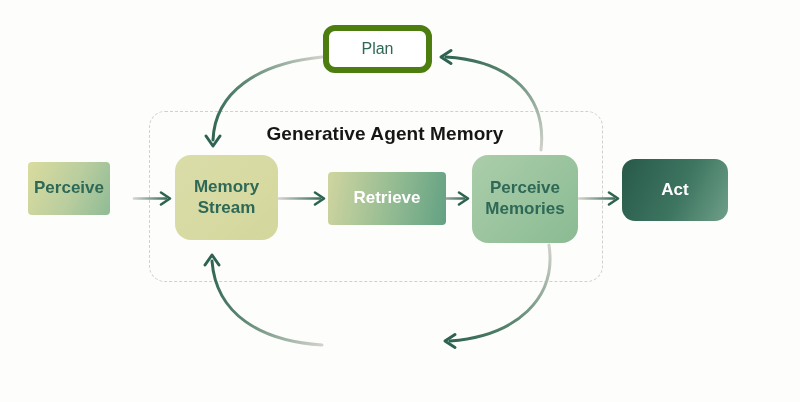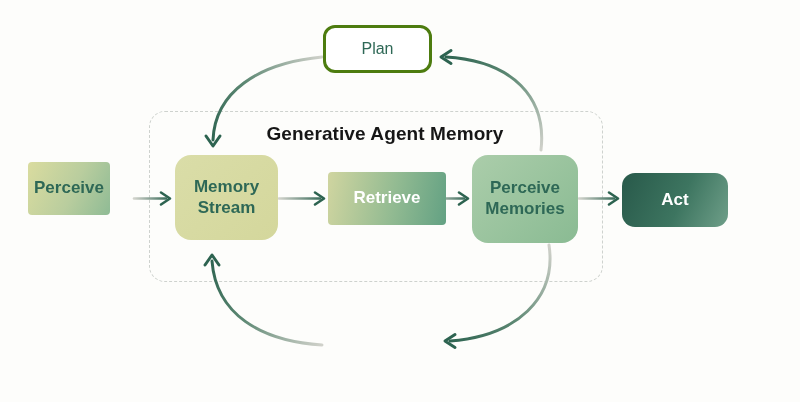--- a/index.html
+++ b/index.html
@@ -42,26 +42,26 @@
     left:328px;top:172px;width:118px;height:53px;border-radius:4px;
     background:linear-gradient(100deg,#d0d5a0 0%,#93bb92 55%,#63a183 100%);
     color:#ffffff;
   }
   .node-retrieved-memories{
     left:472px;top:155px;width:106px;height:88px;border-radius:16px;
     background:linear-gradient(135deg,#abcdaa 0%,#8abb93 100%);
     padding:0 8px;
   }
   .node-act{
-    left:622px;top:173px;width:106px;height:54px;border-radius:13px;
+    left:622px;top:159px;width:106px;height:62px;border-radius:13px;
     background:linear-gradient(115deg,#28594a 0%,#3d7560 55%,#6f9f89 100%);
     color:#ffffff;
   }
   .node-pill{
-    background:#ffffff;border:3px solid #4d7c0f;font-weight:500;font-size:16px;
+    background:#ffffff;border:6px solid #4d7c0f;font-weight:500;font-size:16px;
   }
   .node-plan{left:323px;top:25px;width:109px;height:48px;border-radius:12px;}
   .node-reflect{left:323px;top:318px;width:107px;height:50px;border-radius:12px;}
   svg.arrows{position:absolute;left:0;top:0;pointer-events:none;}
 </style>
 </head>
 <body>
 
 <div class="canvas">
 

